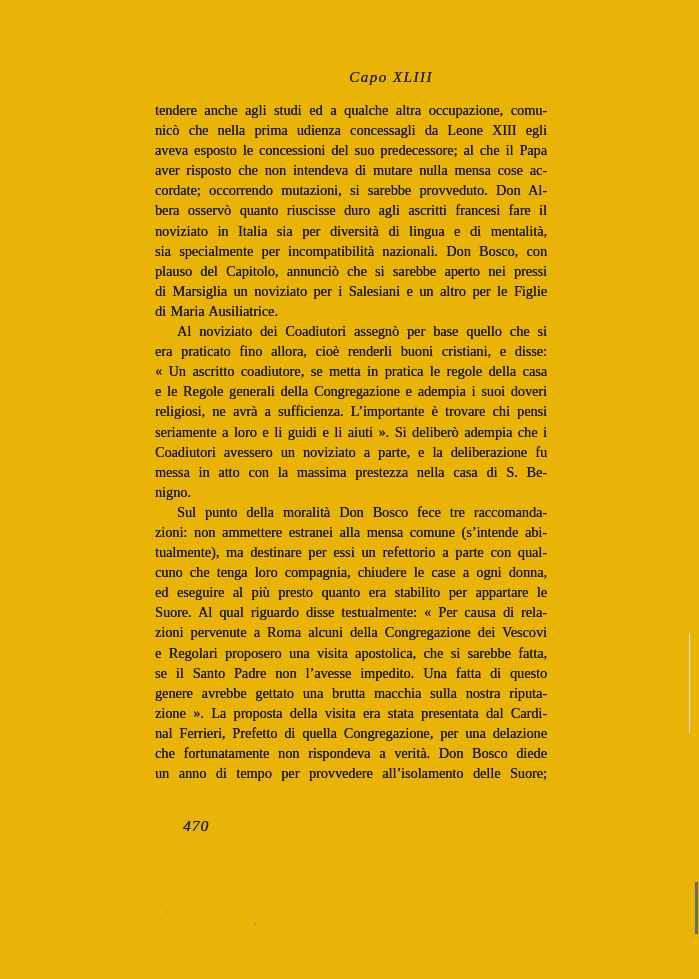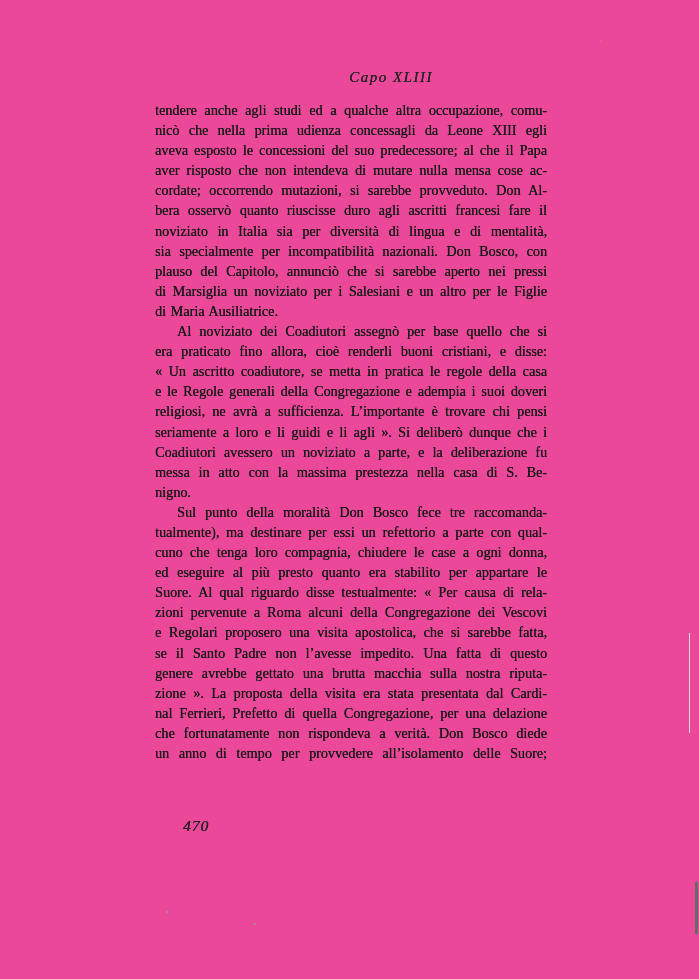--- a/index.html
+++ b/index.html
@@ -4,21 +4,21 @@
 <style>
   html, body { margin: 0; padding: 0; }
   body {
     width: 699px; height: 979px;
     background: #ffffff;
     font-family: "Liberation Serif", serif;
   }
   .scan-page {
     position: relative;
     width: 699px; height: 979px;
-    background: #ec4899;
+    background: #eab308;
     overflow: hidden;
     color: #1b1b1b;
   }
   .running-head {
     position: absolute;
     left: 155px; top: 69px; width: 472px;
     text-align: center;
     font-style: italic;
     font-size: 15px;
     letter-spacing: 1.5px;
@@ -80,27 +80,28 @@
         <div class="line">plauso del Capitolo, annunciò che si sarebbe aperto nei pressi</div>
         <div class="line">di Marsiglia un noviziato per i Salesiani e un altro per le Figlie</div>
         <div class="line last">di Maria Ausiliatrice.</div>
       </div>
       <div class="paragraph">
         <div class="line indent">Al noviziato dei Coadiutori assegnò per base quello che si</div>
         <div class="line">era praticato fino allora, cioè renderli buoni cristiani, e disse:</div>
         <div class="line">« Un ascritto coadiutore, se metta in pratica le regole della casa</div>
         <div class="line">e le Regole generali della Congregazione e adempia i suoi doveri</div>
         <div class="line">religiosi, ne avrà a sufficienza. L’importante è trovare chi pensi</div>
-        <div class="line">seriamente a loro e li guidi e li agli ». Si deliberò dunque che i</div>
+        <div class="line">seriamente a loro e li guidi e li aiuti ». Si deliberò adempia che i</div>
         <div class="line">Coadiutori avessero un noviziato a parte, e la deliberazione fu</div>
         <div class="line">messa in atto con la massima prestezza nella casa di S. Be-</div>
         <div class="line last">nigno.</div>
       </div>
       <div class="paragraph">
         <div class="line indent">Sul punto della moralità Don Bosco fece tre raccomanda-</div>
+        <div class="line">zioni: non ammettere estranei alla mensa comune (s’intende abi-</div>
         <div class="line">tualmente), ma destinare per essi un refettorio a parte con qual-</div>
         <div class="line">cuno che tenga loro compagnia, chiudere le case a ogni donna,</div>
         <div class="line">ed eseguire al più presto quanto era stabilito per appartare le</div>
         <div class="line">Suore. Al qual riguardo disse testualmente: « Per causa di rela-</div>
         <div class="line">zioni pervenute a Roma alcuni della Congregazione dei Vescovi</div>
         <div class="line">e Regolari proposero una visita apostolica, che si sarebbe fatta,</div>
         <div class="line">se il Santo Padre non l’avesse impedito. Una fatta di questo</div>
         <div class="line">genere avrebbe gettato una brutta macchia sulla nostra riputa-</div>
         <div class="line">zione ». La proposta della visita era stata presentata dal Cardi-</div>
         <div class="line">nal Ferrieri, Prefetto di quella Congregazione, per una delazione</div>

